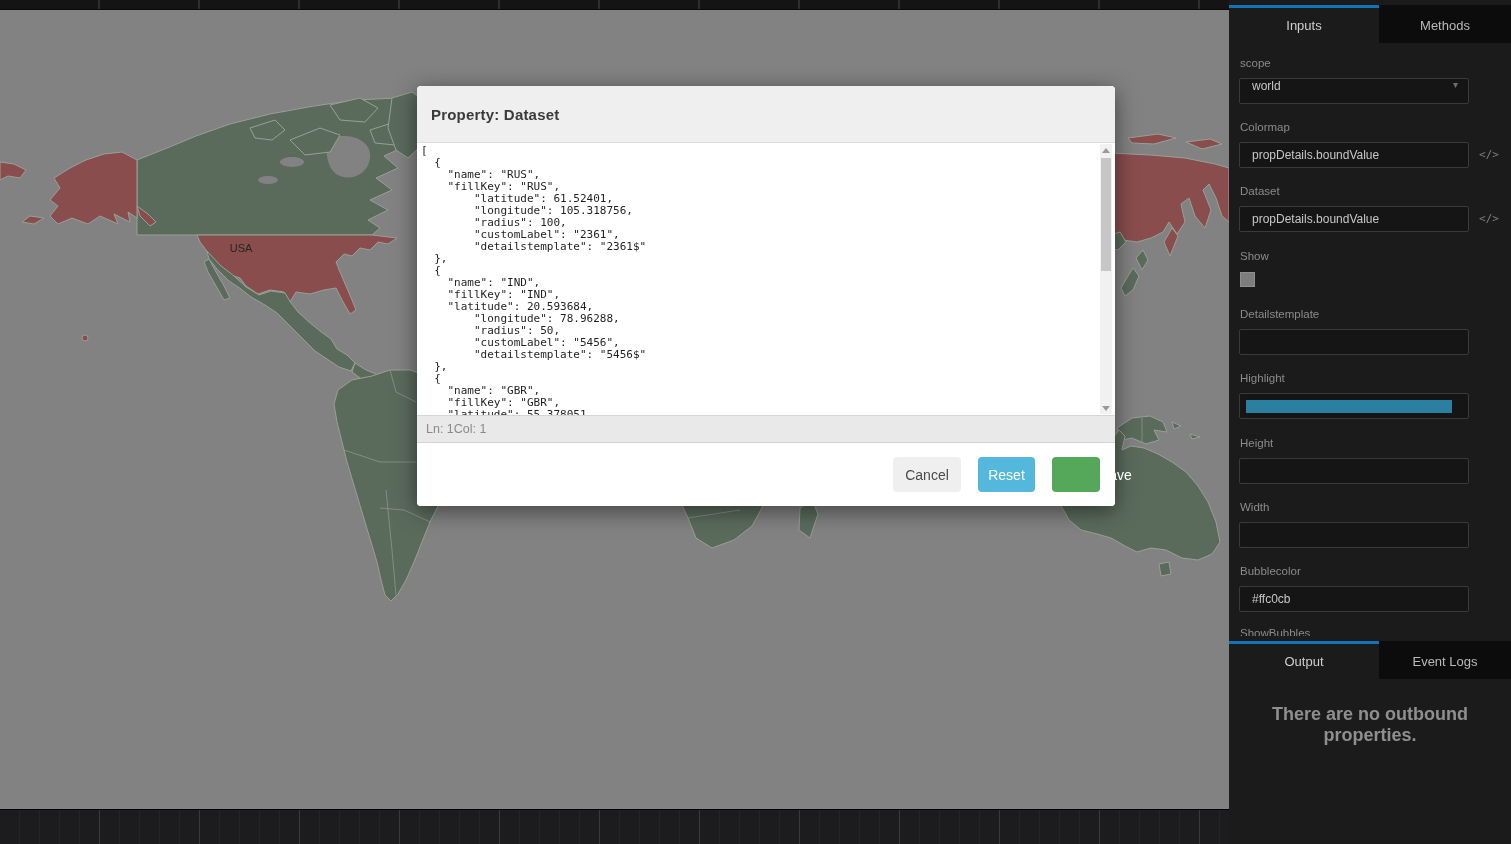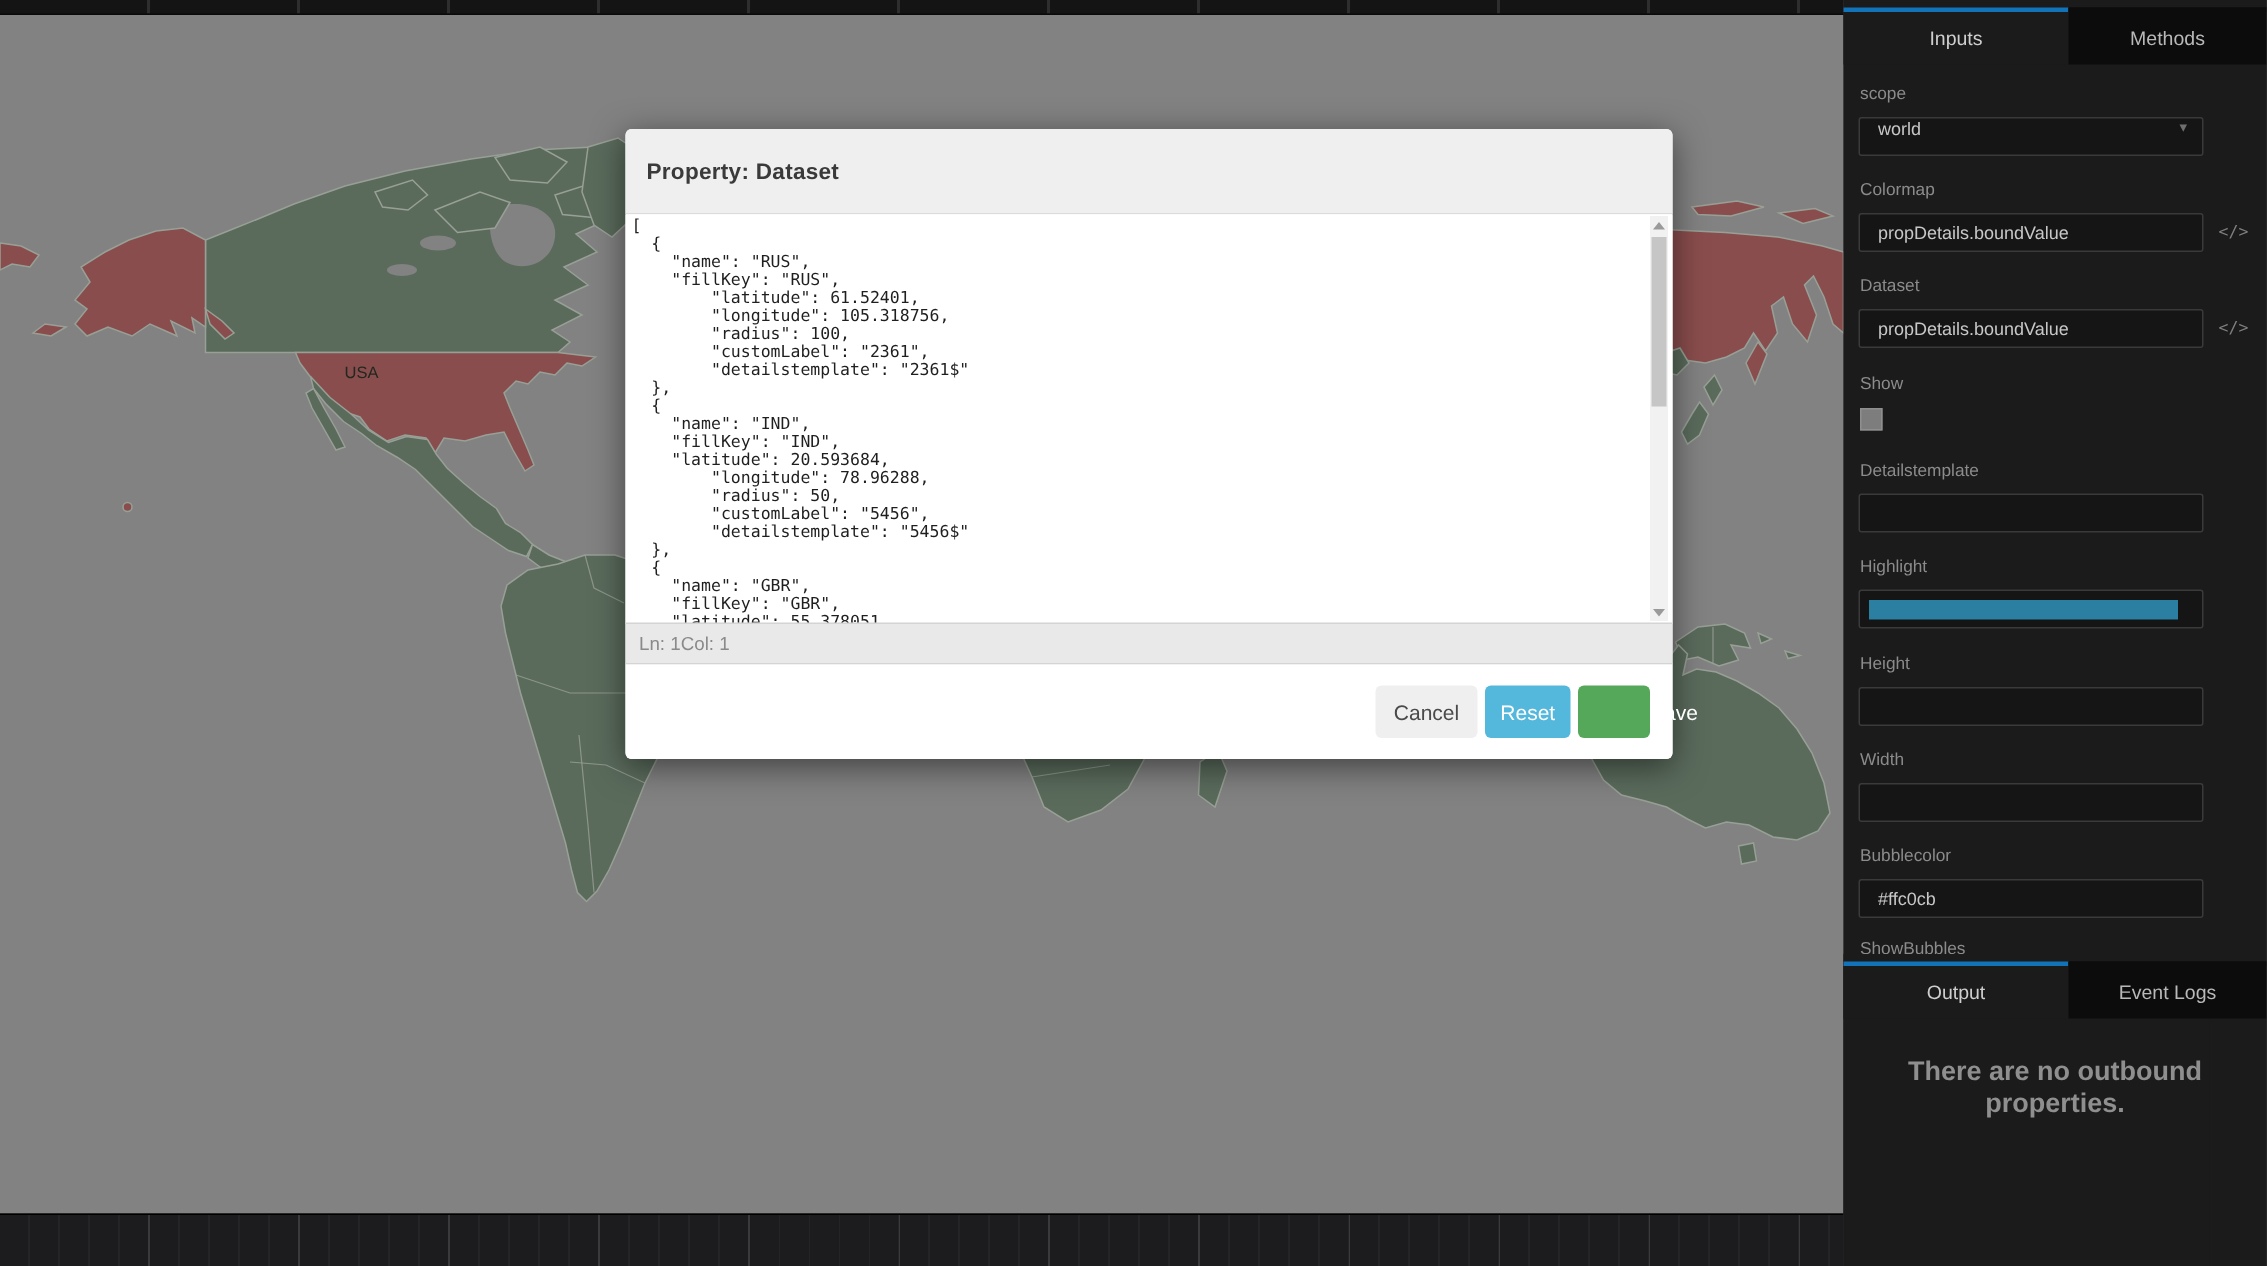--- a/index.html
+++ b/index.html
@@ -42,21 +42,21 @@
   .tri-up { width:0;height:0;border-left:4px solid transparent;border-right:4px solid transparent;
     border-bottom:5px solid #9a9a9a; }
   .tri-down { width:0;height:0;border-left:4px solid transparent;border-right:4px solid transparent;
     border-top:5px solid #9a9a9a; }
   .vscroll .thumb { position:absolute; left:1px; top:14px; width:10px; height:113px; background:#c6c6c6; }
   .statusbar { position:absolute; left:0; top:330px; width:698px; height:27px; background:#e9e9e9;
     border-bottom:1px solid #d4d4d4; display:flex; align-items:center; gap:0; padding-left:9px;
     font-size:12.5px; color:#8a8a8a; }
   .modal-footer { position:absolute; left:0; top:357px; width:698px; height:63px; background:#fff;
     border-radius:0 0 4px 4px; display:flex; align-items:center; justify-content:flex-end;
-    gap:5px; padding-right:15px; }
+    gap:17px; padding-right:15px; }
   .btn { height:35px; border:none; border-radius:4px; font-family:"Liberation Sans",sans-serif;
     font-size:14px; cursor:pointer; }
   .btn-cancel { width:68px; background:#efefef; color:#4a4a4a; }
   .btn-reset  { width:57px; background:var(--reset-button); color:#fff; }
   .btn-save   { width:36px; background:var(--save-button); color:#fff;padding-left:48px; }
 
   
   .sidebar { position:absolute; left:1229px; top:0; width:282px; height:844px; background:#1b1b1b; }
   .tabbar { position:absolute; left:0; width:282px; height:43px; }
   .tab { position:absolute; top:5px; height:38px; display:flex; align-items:center; justify-content:center;

